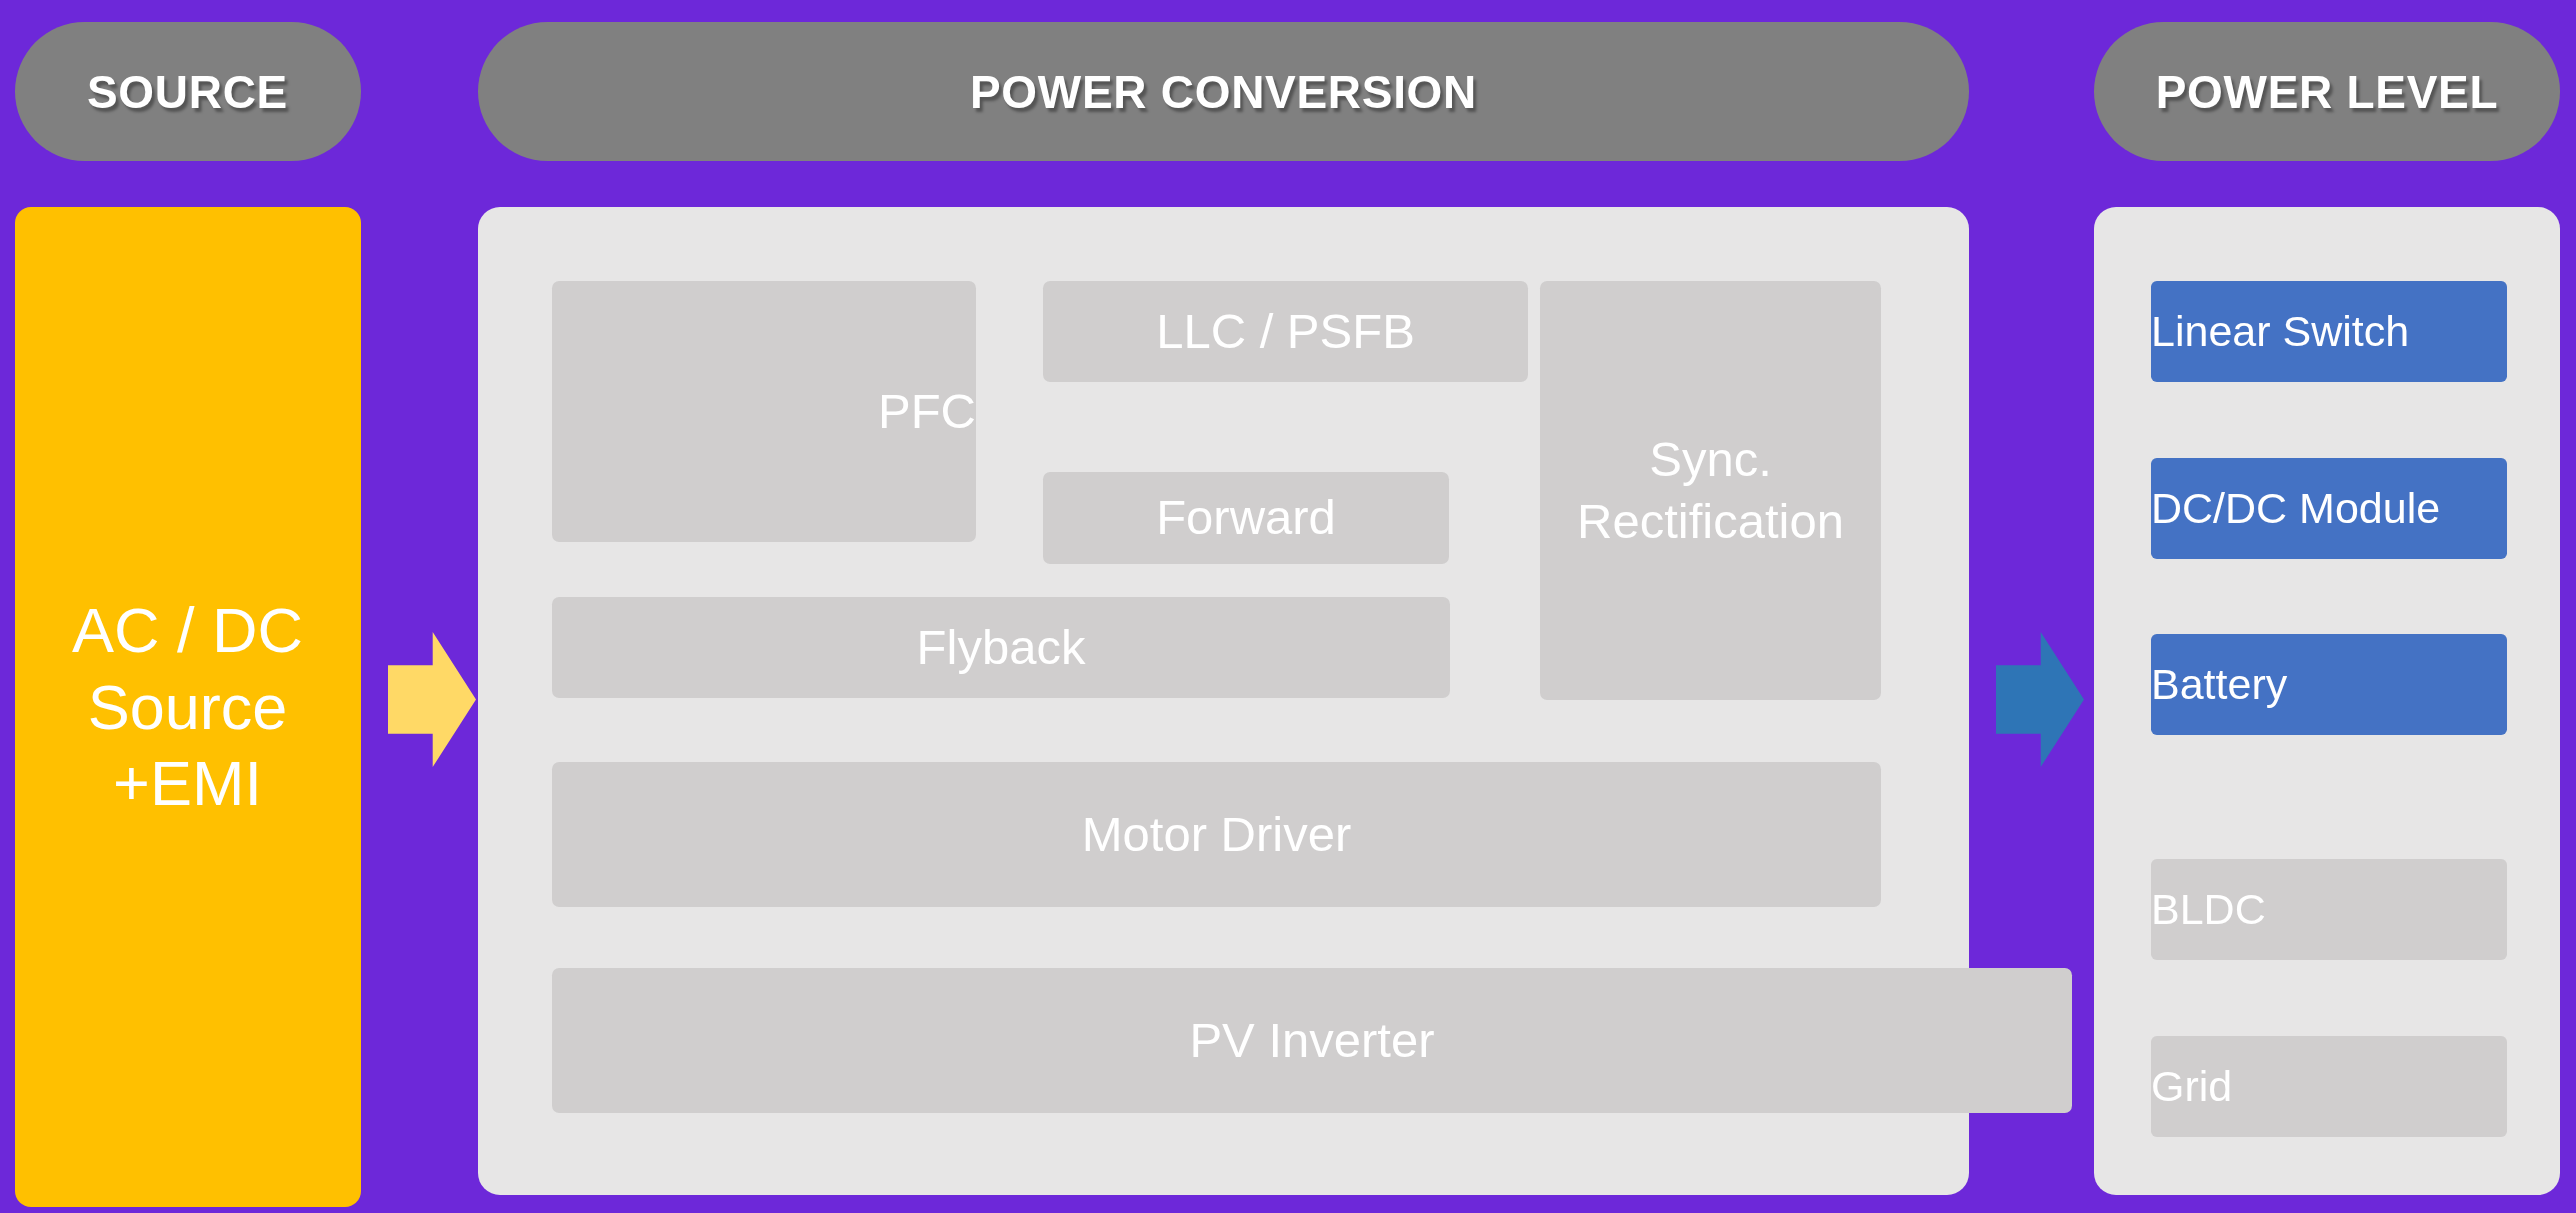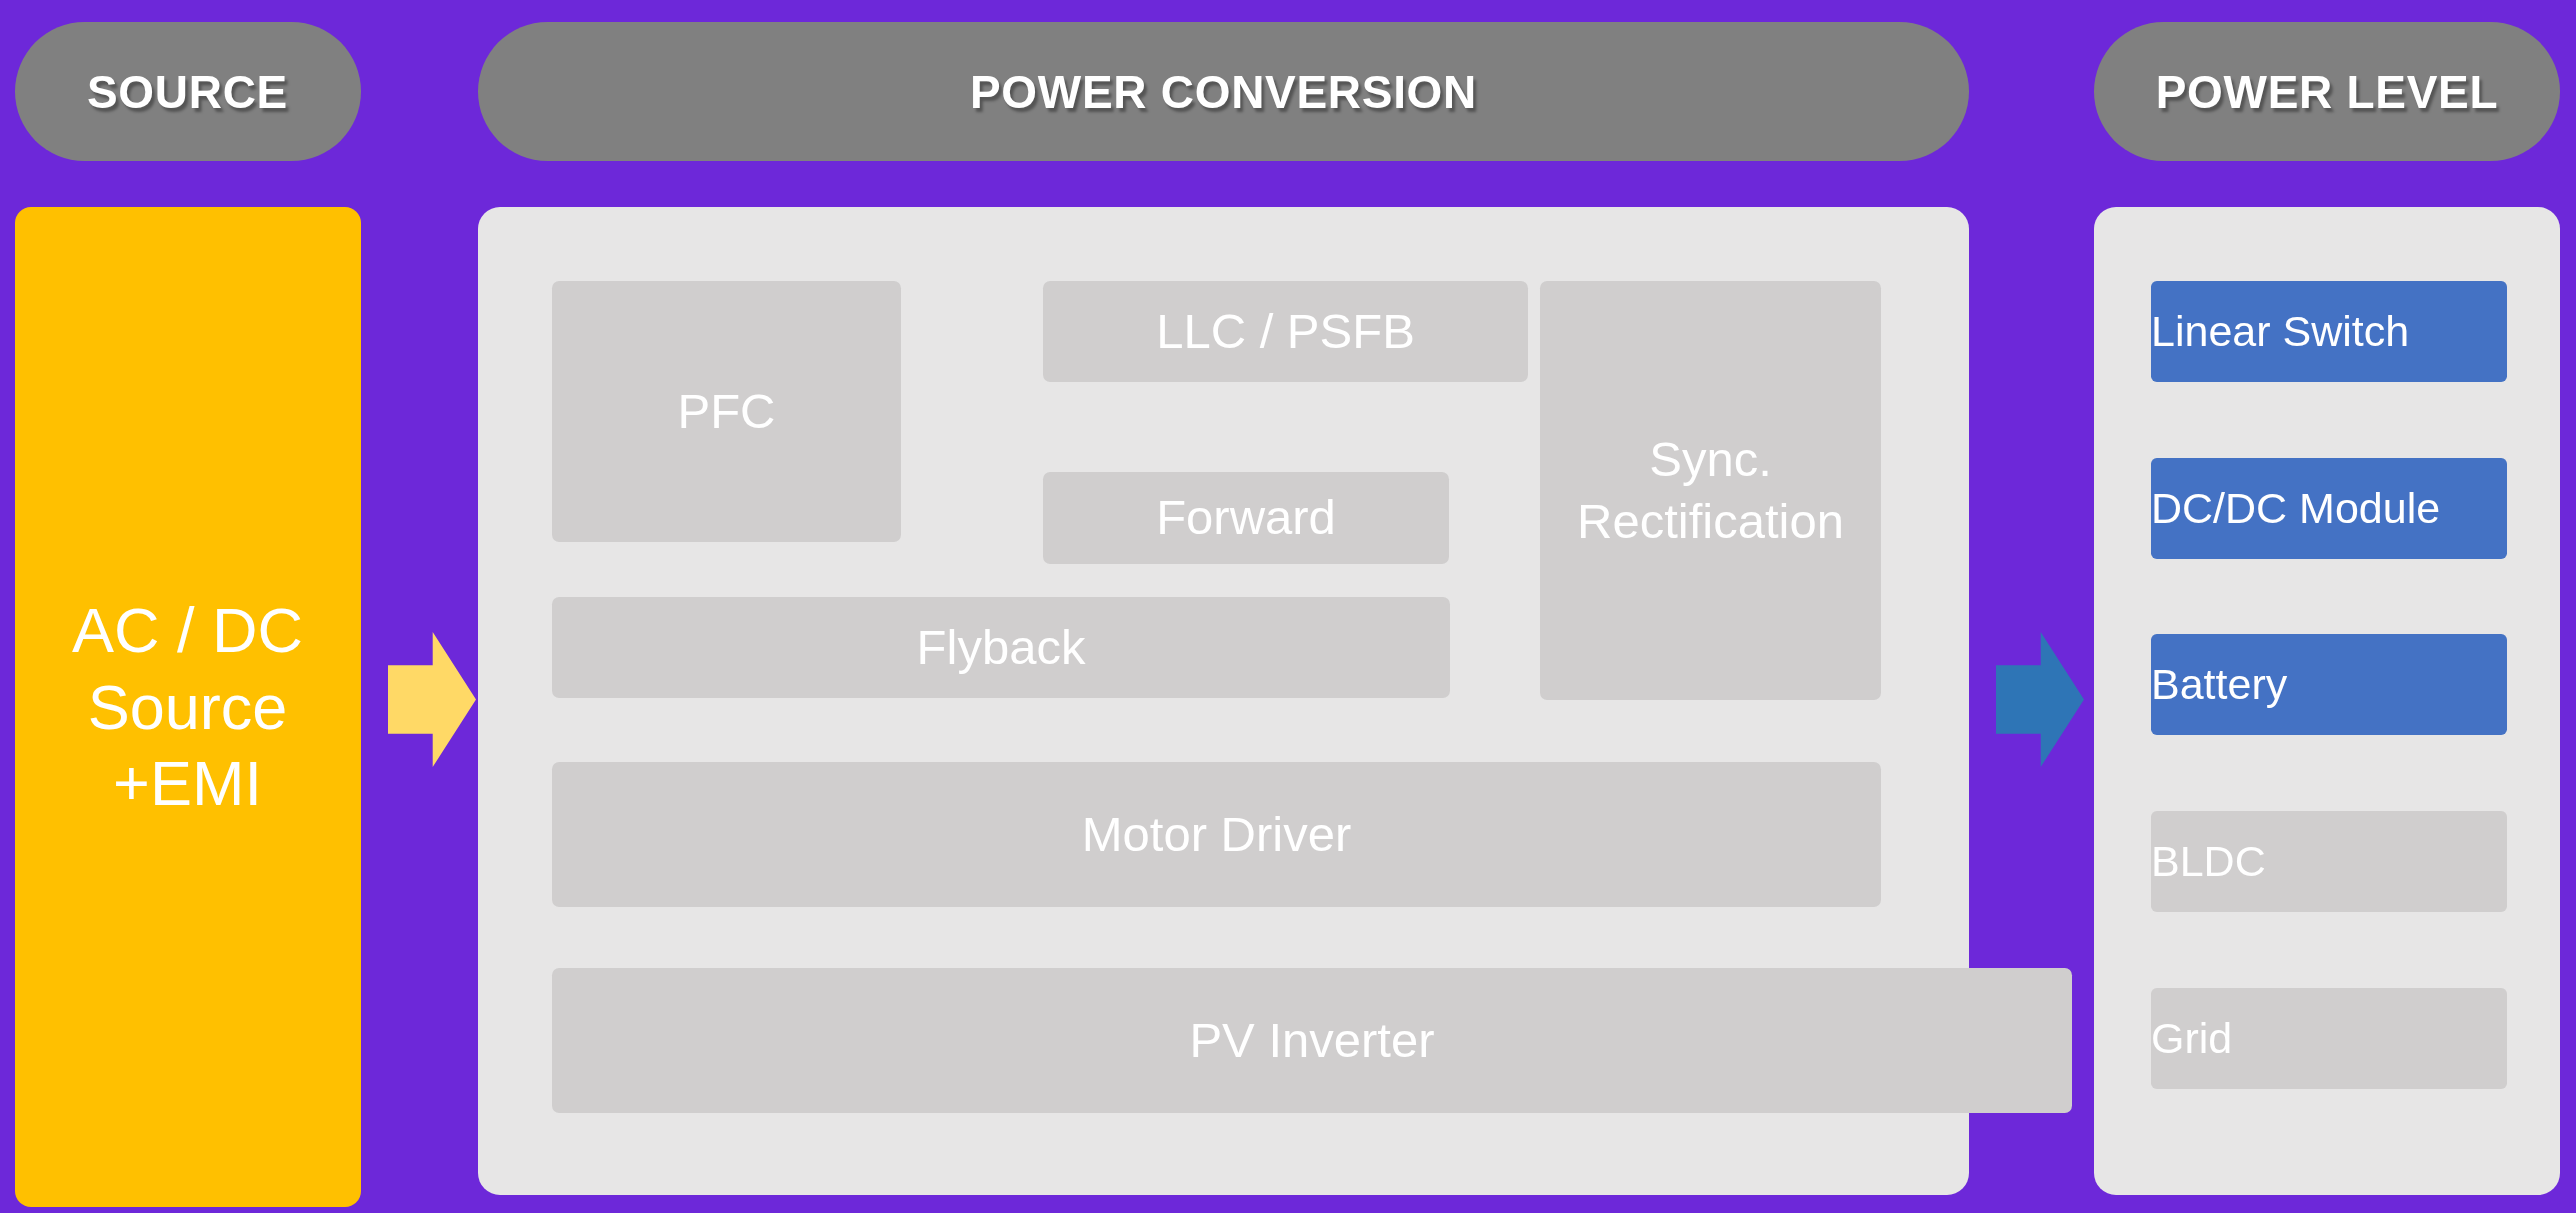--- a/index.html
+++ b/index.html
@@ -40,36 +40,36 @@
   .panel-power { left:478px;  width:1491px; }
   .panel-load  { left:2094px; width:466px;  }
 
   
   .gbox {
     position:absolute; background:#D0CECE; border-radius:7.2px;
     color:#ffffff; font-size:49px; font-weight:300;
     display:flex; flex-direction:column; align-items:center; justify-content:center;
     text-align:center; line-height:1.25;
   }
-  .gbox-pfc     { left:74px;  top:74px;  width:349px;  height:261px; }
+  .gbox-pfc     { left:74px;  top:74px;  width:424px;  height:261px;align-items:flex-end; }
   .gbox-llc     { left:565px;  top:74px;  width:485px;  height:101px; }
   .gbox-forward { left:565px;  top:233px;  width:406px;  height:92px;margin-top:32px; }
   .gbox-sync    { left:1062px; top:74px;  width:341px;  height:419px; }
   .gbox-flyback { left:74px;  top:390px;  width:898px; height:101px; }
   .gbox-motor   { left:74px;  top:555px;  width:1329px; height:145px; }
   .gbox-pv      { left:74px;  top:761px; width:1520px; height:145px; }
 
   
   .lbox {
     position:absolute; left:57px; width:356px; height:101px;
     border-radius:5.8px; color:#ffffff; font-size:43px; font-weight:300;
     display:flex; align-items:center; justify-content:flex-start; text-align:center;
   }
   .lbox.blue { background:#4472C4; }
-  .lbox.gray { background:#D0CECE; }
+  .lbox.gray { background:#D0CECE;margin-top:48px; }
   .lbox-0 { top:74px;  }
   .lbox-1 { top:251px;  }
   .lbox-2 { top:427px;  }
   .lbox-3 { top:604px;  }
   .lbox-4 { top:781px; }
 
   
   .arrow {
     position:absolute; top:632px; width:88px; height:135px;
     clip-path:polygon(0 24.7%, 50.8% 24.7%, 50.8% 0, 100% 50%, 50.8% 100%, 50.8% 75.3%, 0 75.3%);

